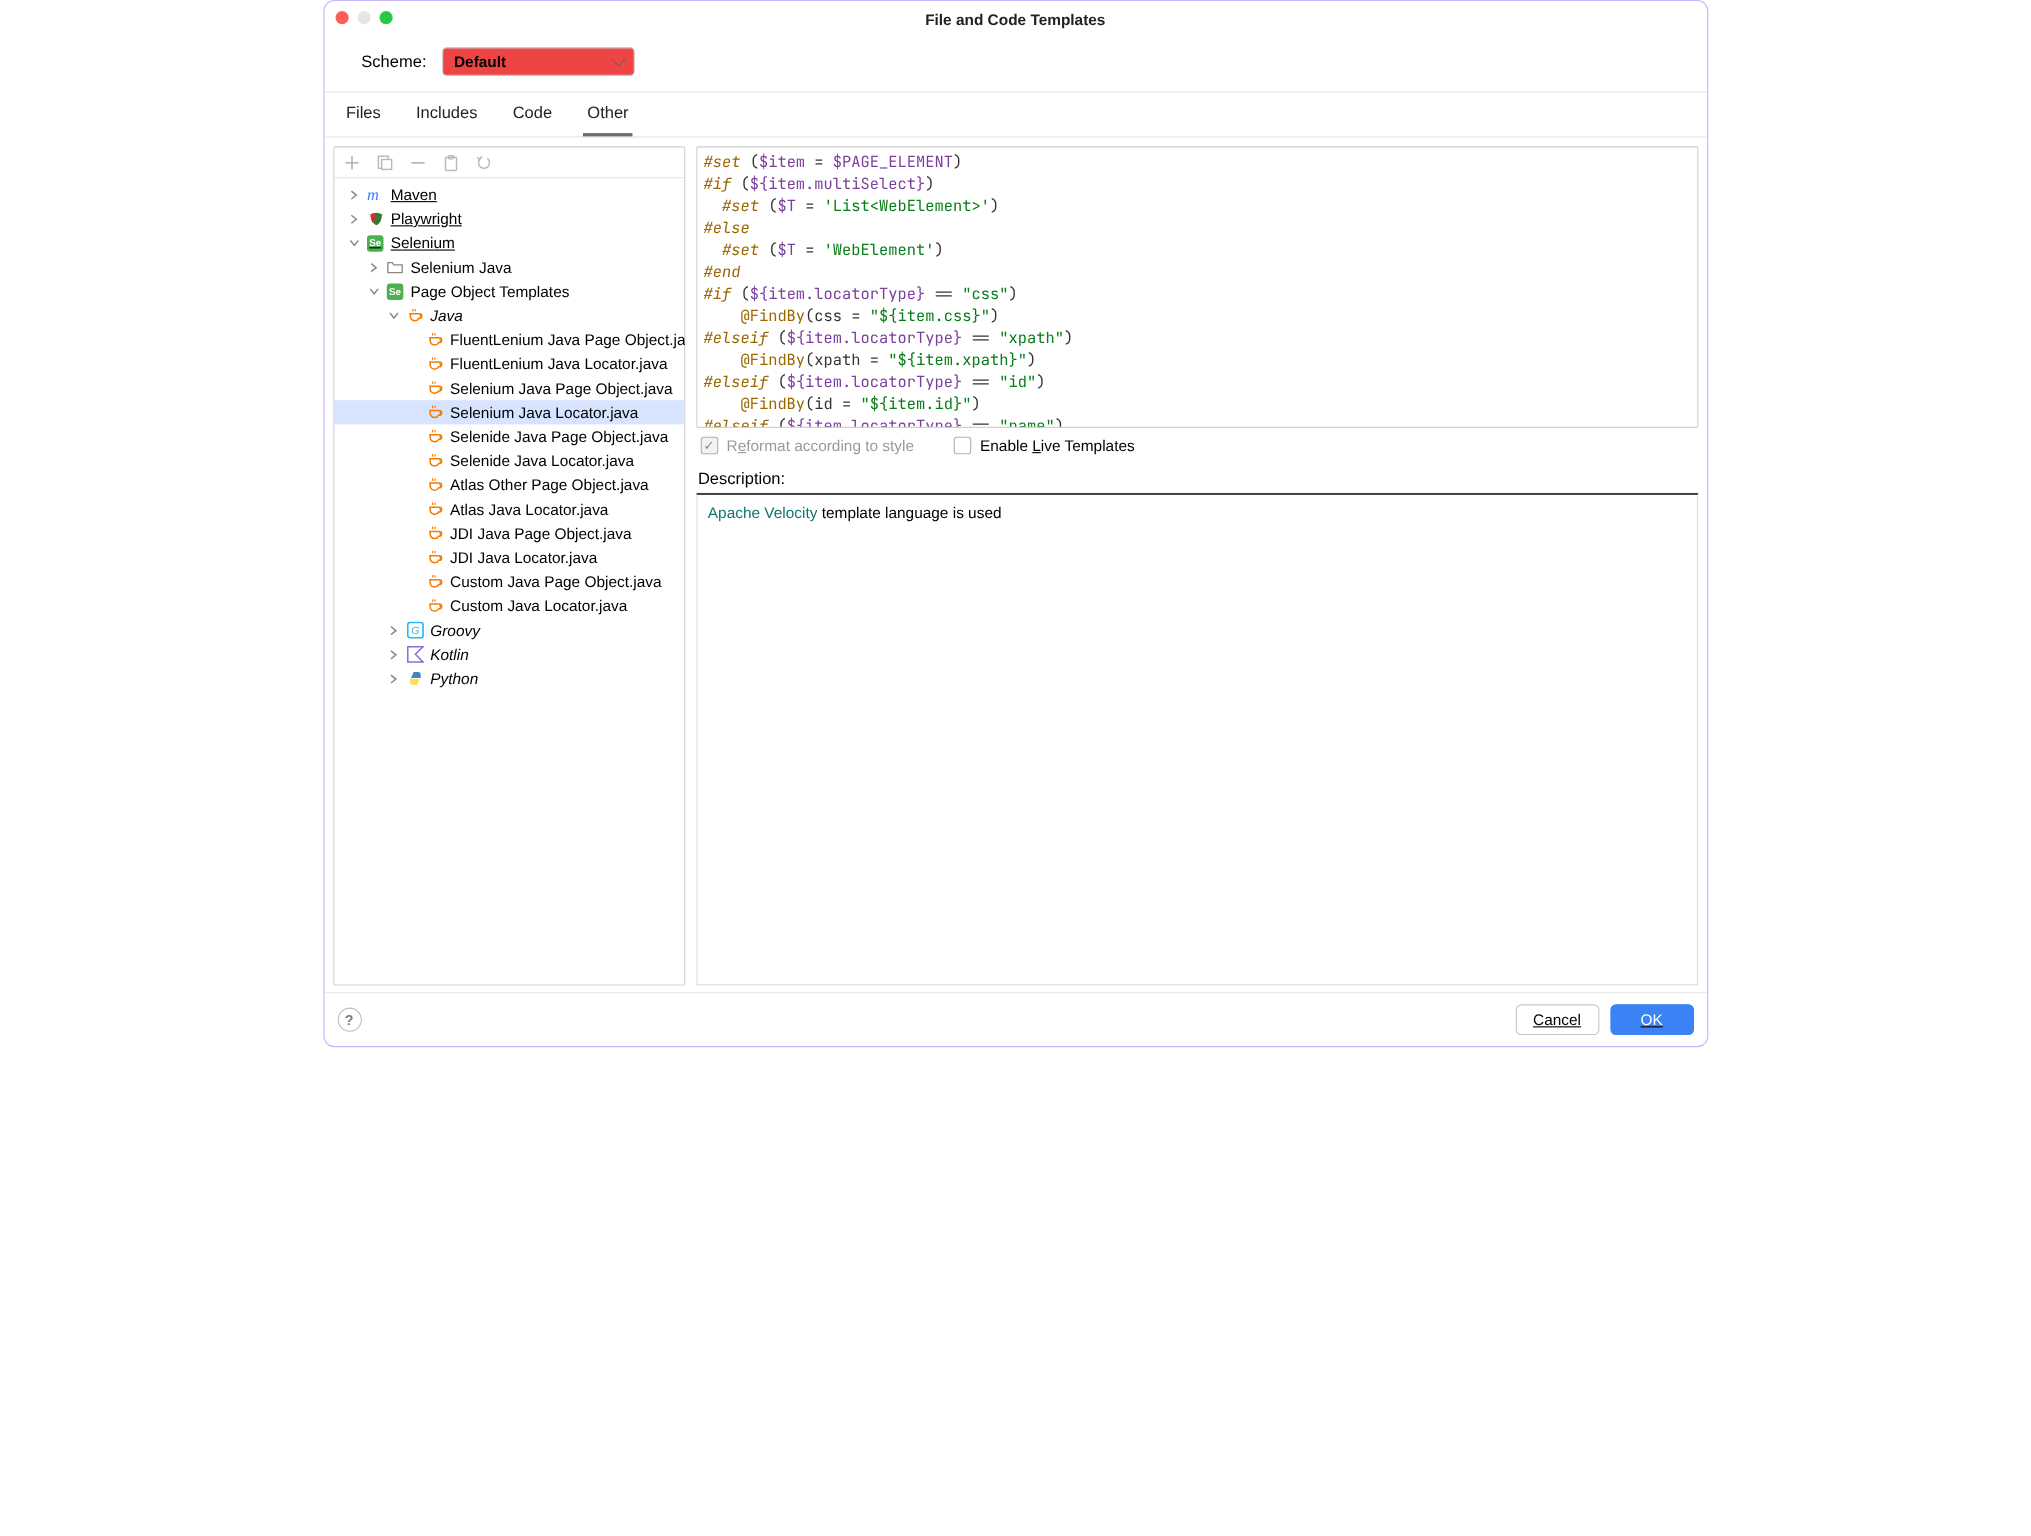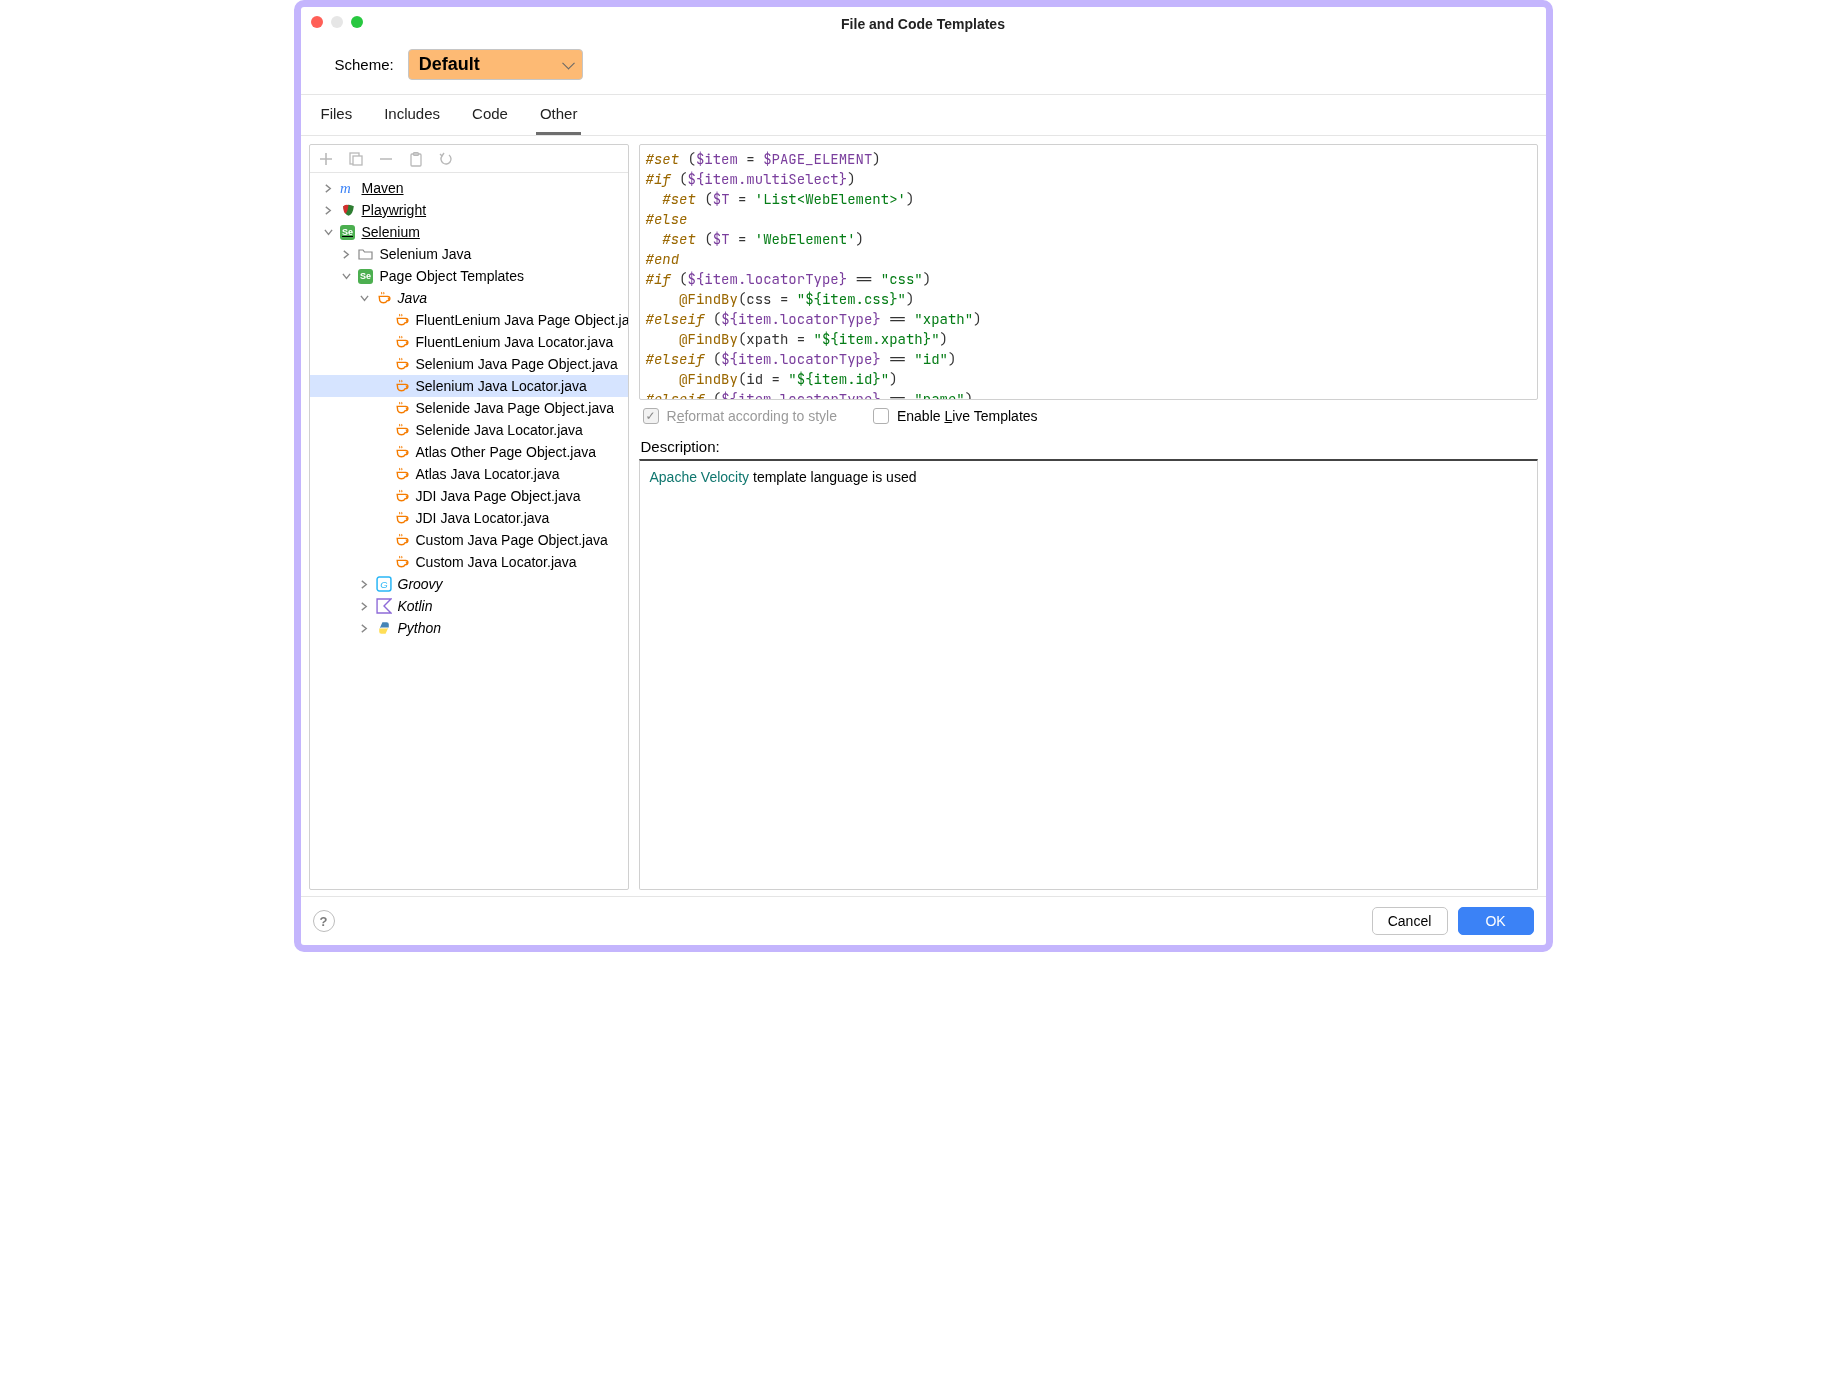--- a/index.html
+++ b/index.html
@@ -9,21 +9,21 @@
     font-size: 13px;
     color: #000;
     background: #fff;
     height: 100%;
   }
   .window {
     width: 1259px;
     height: 952px;
     display: flex;
     flex-direction: column;
-    border: 7px solid #c4b5fd;
+    border: 1px solid #c4b5fd;
     border-radius: 10px;
     overflow: hidden;
     background: #fff;
     position: relative;
     margin: 0 auto;
   }
   .titlebar {
     height: 34px;
     display: flex;
     align-items: center;
@@ -55,23 +55,23 @@
   }
   .scheme-row label {
     font-size: 15px;
     margin-left: 24px;
   }
   .scheme-select {
     border: 1px solid #c6c6c6;
     border-radius: 4px;
     padding: 4px 28px 4px 10px;
     min-width: 175px;
-    font-size: 18px;
+    font-size: 14px;
     font-weight: 600;
-    background: #fdba74;
+    background: #ef4444;
     position: relative;
     display: inline-flex;
     align-items: center;
   }
   .scheme-select::after {
     content: "";
     position: absolute;
     right: 9px; top: 50%;
     width: 8px; height: 8px;
     border-right: 1.5px solid #666;
@@ -224,21 +224,21 @@
     justify-content: space-between;
   }
   .help {
     width: 22px; height: 22px;
     border: 1.5px solid #bcbcbc;
     border-radius: 50%;
     display:flex; align-items:center; justify-content:center;
     color: #7a7a7a;
     font-weight: 600;
   }
-  .buttons { display:flex; gap: 10px; }
+  .buttons { display:flex; gap: 10px; text-decoration: underline; }
   .btn {
     min-width: 76px;
     height: 28px;
     border-radius: 5px;
     border: 1px solid #c6c6c6;
     background: #fff;
     font-size: 14px;
     display:inline-flex; align-items:center; justify-content:center;
     padding: 0 14px;
     cursor: pointer;

